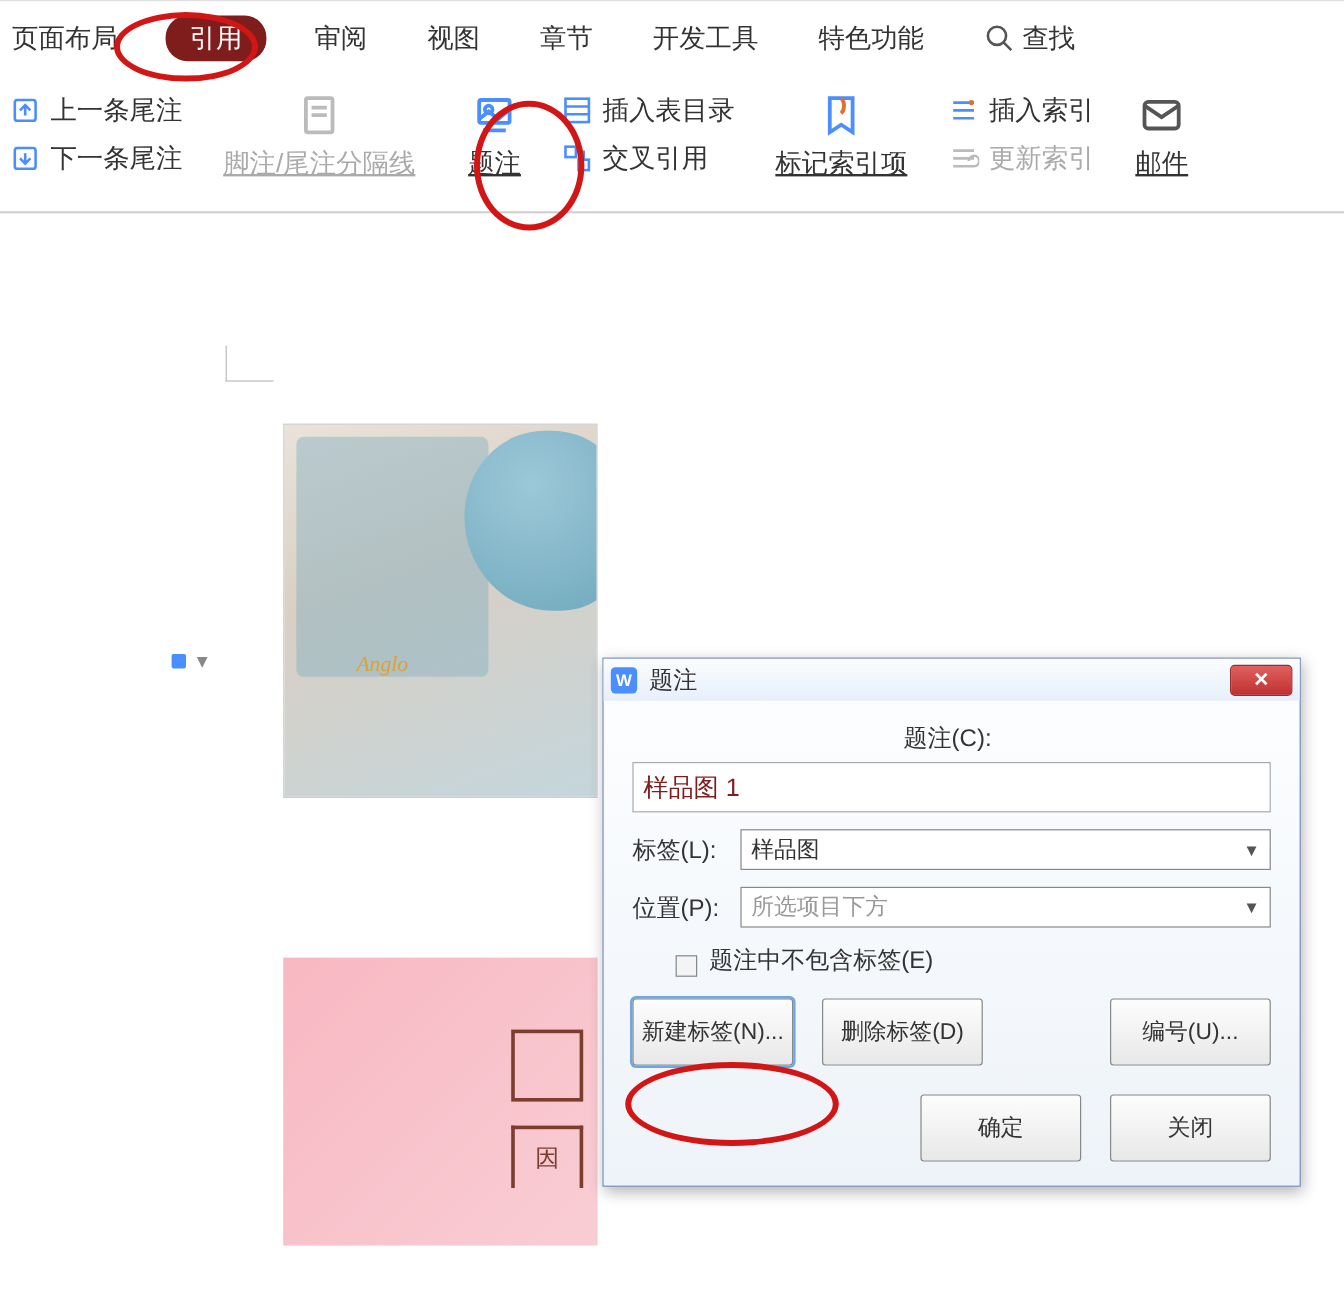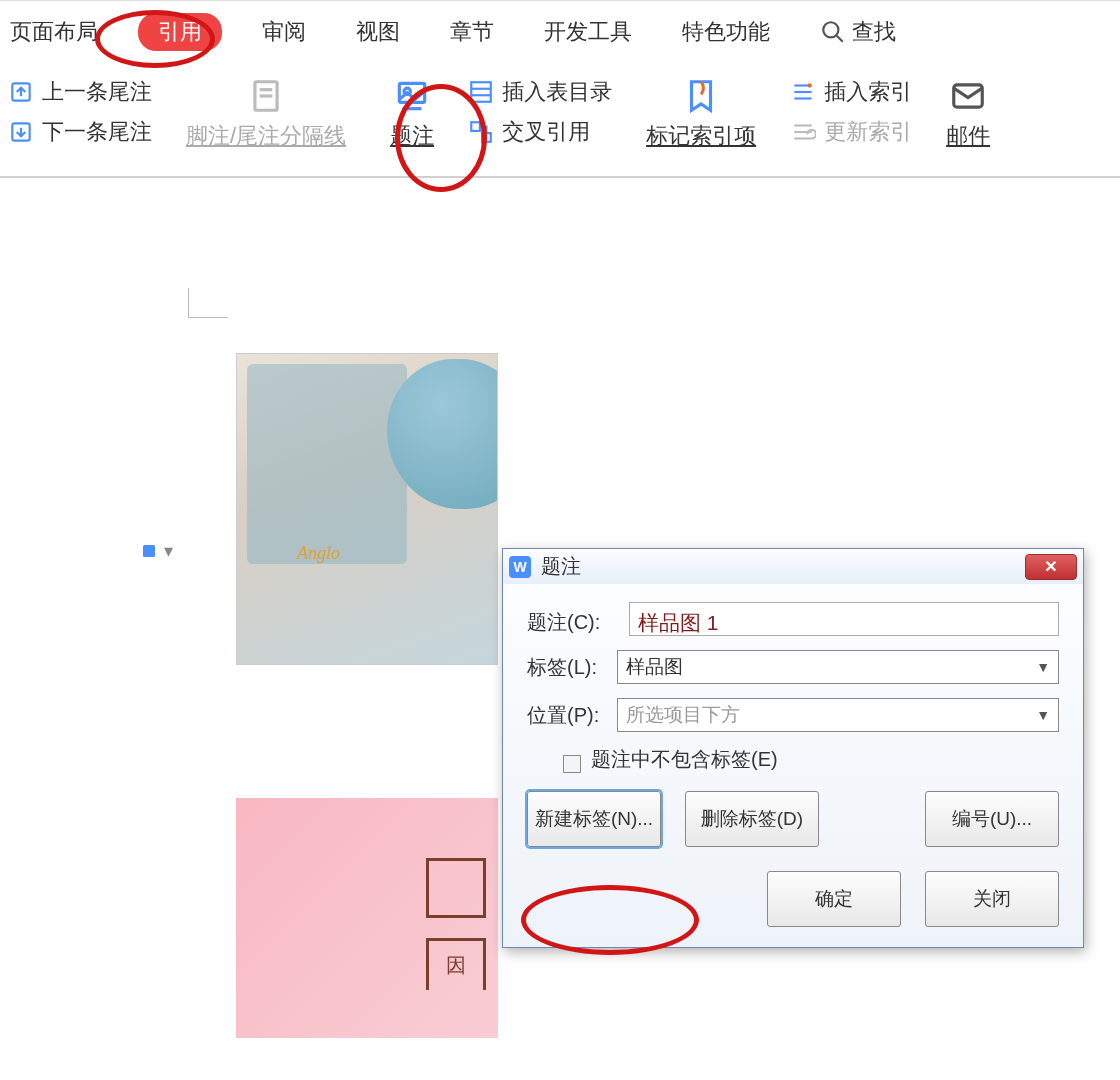--- a/index.html
+++ b/index.html
@@ -1,21 +1,21 @@
 <!DOCTYPE html>
 <html><head>
 <meta charset="utf-8">
 <style>
   * { box-sizing: border-box; margin: 0; padding: 0; }
   body { font-family: "Microsoft YaHei", sans-serif; background: #fff; width: 1120px; height: 1080px; overflow: hidden; }
   
   
   .tabs { display: flex; gap: 30px; padding: 12px 0 14px 0; border-top: 1px solid #e0e0e0; }
   .tab { font-size: 22px; color: #333; cursor: pointer; padding: 4px 10px; }
-  .tab.active { background: #ef4444; color: #fff; border-radius: 18px; padding: 4px 20px; }
+  .tab.active { background: #7f1d1d; color: #fff; border-radius: 18px; padding: 4px 20px; }
   .search-tab { display: flex; align-items: center; gap: 6px; }
 
   
   .ribbon { display: flex; align-items: flex-start; gap: 24px; padding: 12px 8px 25px 8px; border-bottom: 2px solid #d0d0d0; }
   .ribbon-col { display: flex; flex-direction: column; gap: 10px; }
   .ribbon-item { display: flex; align-items: center; gap: 8px; font-size: 22px; color: #333; cursor: pointer; }
   .ribbon-item.disabled { color: #aaa; cursor: default; }
   .ribbon-vert { display: flex; flex-direction: column; align-items: center; gap: 6px; font-size: 22px; color: #333; cursor: pointer; padding: 0 10px; text-decoration: underline; }
   .ribbon-icon { width: 26px; height: 26px; display: inline-flex; align-items: center; justify-content: center; font-size: 22px; }
   .ribbon-icon-big { width: 38px; height: 38px; display: inline-flex; align-items: center; justify-content: center; }
@@ -219,21 +219,21 @@
   <div class="dialog">
     <div class="dialog-title">
       <div class="wps">W</div>
       <div class="dialog-title-text">题注</div>
       <div class="dialog-close">
         <span>✕</span>
       </div>
     </div>
     <div class="dialog-body">
 
-      <div class="frow" style="flex-direction:row;align-items:flex-end;gap:22px">
+      <div class="frow" style="flex-direction:column;align-items:center;gap:6px">
         <label>题注(C):</label>
         <div class="txt-input readonly" style="width:100%">样品图 1</div>
       </div>
 
       <div class="frow">
         <label>标签(L):</label>
         <div class="select">
           <span>样品图</span>
           <span class="chev">▼</span>
         </div>

